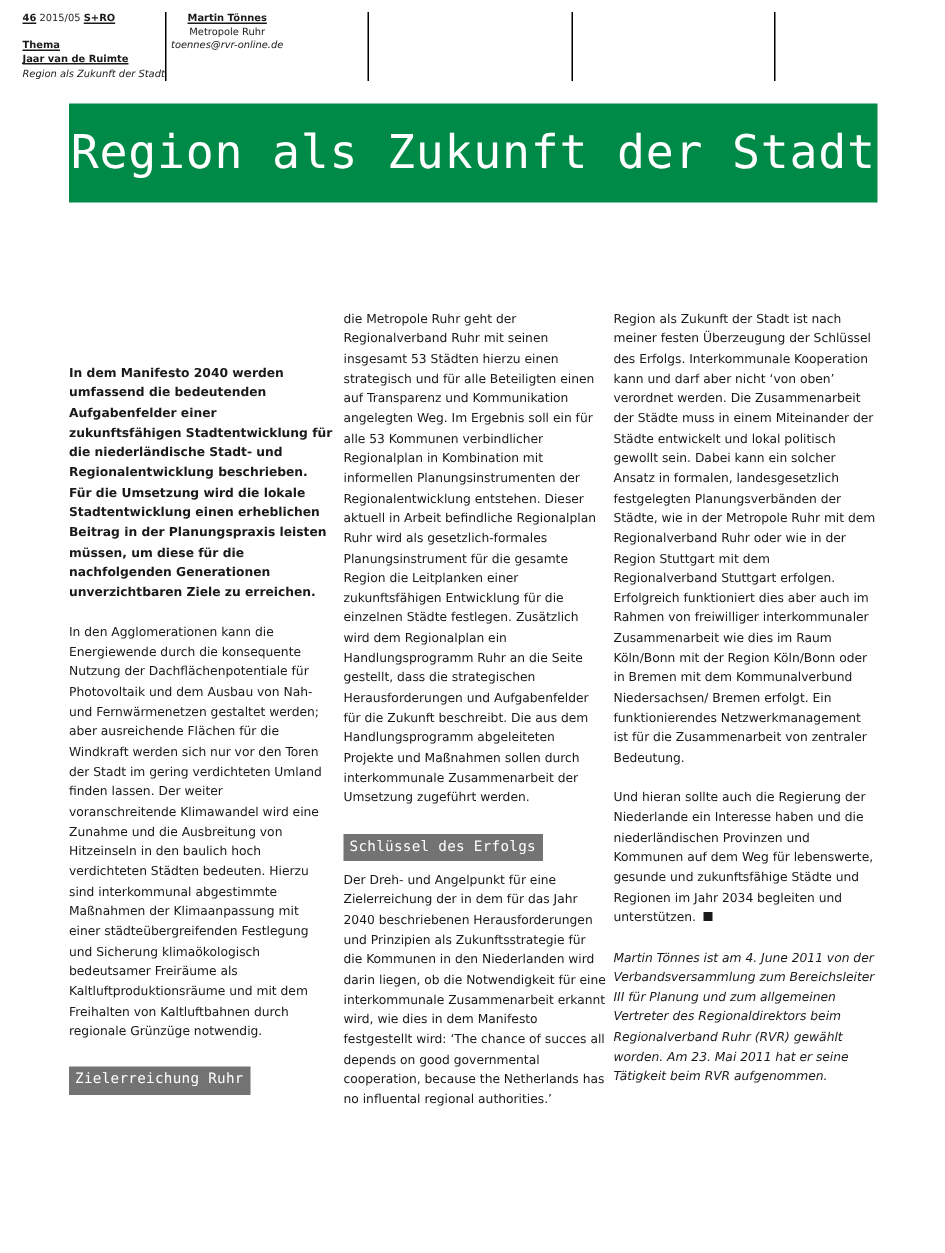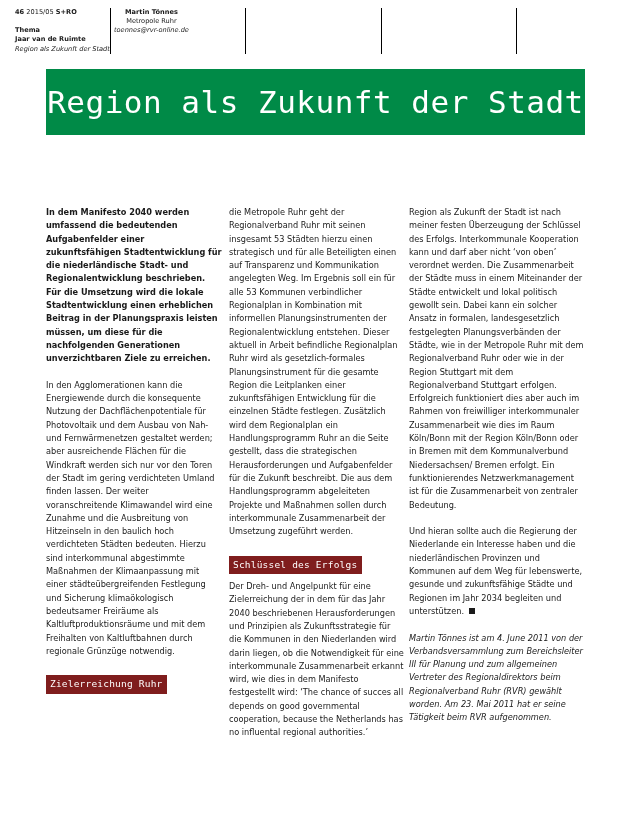--- a/index.html
+++ b/index.html
@@ -1,30 +1,30 @@
 <!DOCTYPE html>
 <html><head>
 <meta charset="utf-8">
 <style>
   html, body { margin: 0; padding: 0; background: #ffffff; }
   body { width: 630px; height: 835px; position: relative; overflow: hidden;
          font-family: "DejaVu Sans", sans-serif; color: #1a1a1a; }
   .hdr { position: absolute; top: 8px; font-size: 6.6px; line-height: 9.2px; }
-  .hdr .b { font-weight: bold; }
+  .hdr .b { font-weight: bold; text-decoration: underline; }
   .hdr .i { font-style: italic; }
   .vline { position: absolute; top: 8px; width: 1px; height: 46px; background: #000; }
   .banner { position: absolute; left: 46px; top: 69px; width: 539px; height: 66px; background: #008a47;
             display: flex; align-items: center; justify-content: center; }
   .banner span { color: #fff; font-family: "DejaVu Sans Mono", monospace; font-size: 31px;
                  letter-spacing: 0.5px; font-weight: normal; }
   .col { position: absolute; top: 206px; width: 176px; font-size: 8.2px; line-height: 13.3px; }
   .col p { margin: 0 0 13.3px 0; }
-  .col p.bold { font-weight: bold; }
+  .col p.bold { font-weight: bold; margin-top: 36px; }
   .col p.ital { font-style: italic; }
-  .subhead { display: inline-block; background: #7f1d1d; color: #fff; font-family: "DejaVu Sans Mono", monospace;
+  .subhead { display: inline-block; background: #737373; color: #fff; font-family: "DejaVu Sans Mono", monospace;
              font-size: 9.5px; padding: 2px 5px 3px 4px; margin: 4px 0 6px 0; letter-spacing: 0.2px; text-align: center; }
   .endmark { display: inline-block; width: 6px; height: 6px; background: #1a1a1a; vertical-align: baseline; margin-left: 2px; }
 </style>
 </head>
 <body>
 
 <div class="hdr" style="left:15px;">
   <div>
     <span class="b">46</span>
     <span>2015/05</span>

